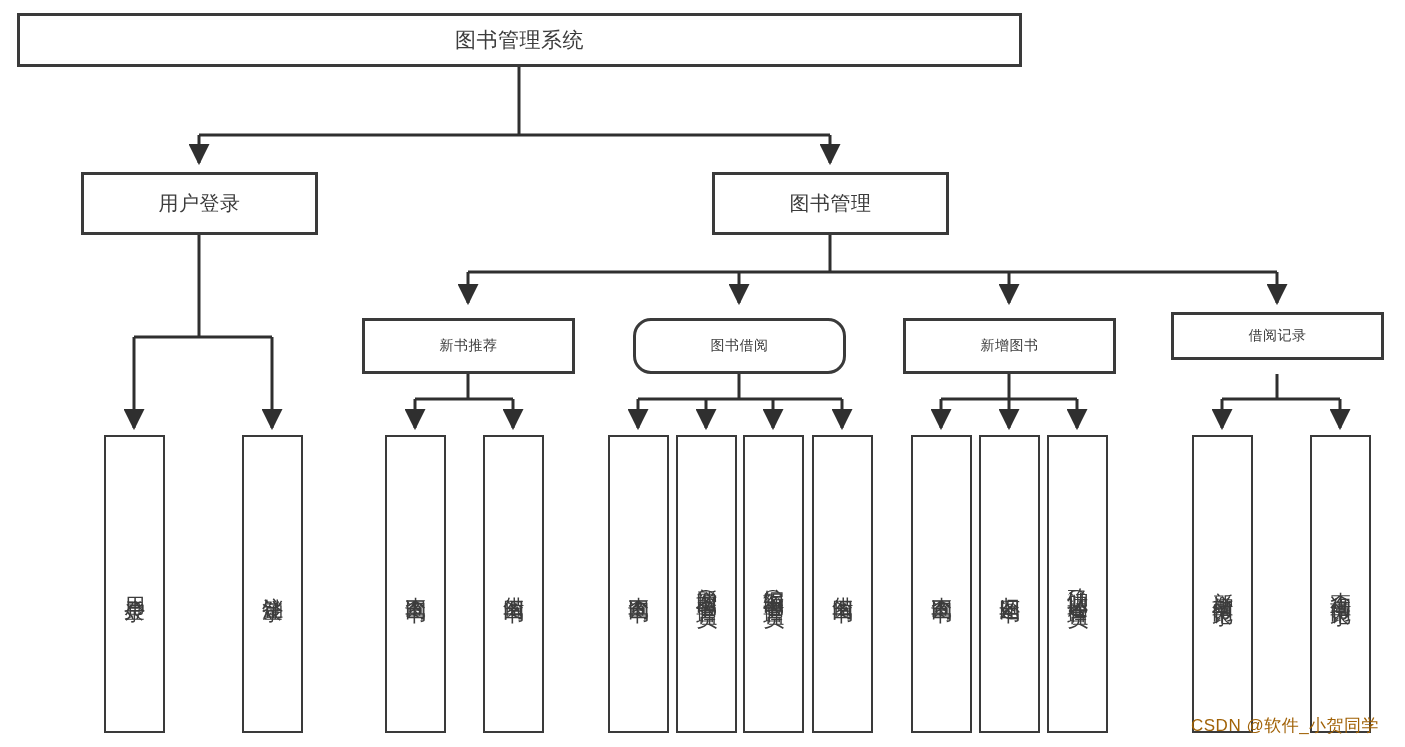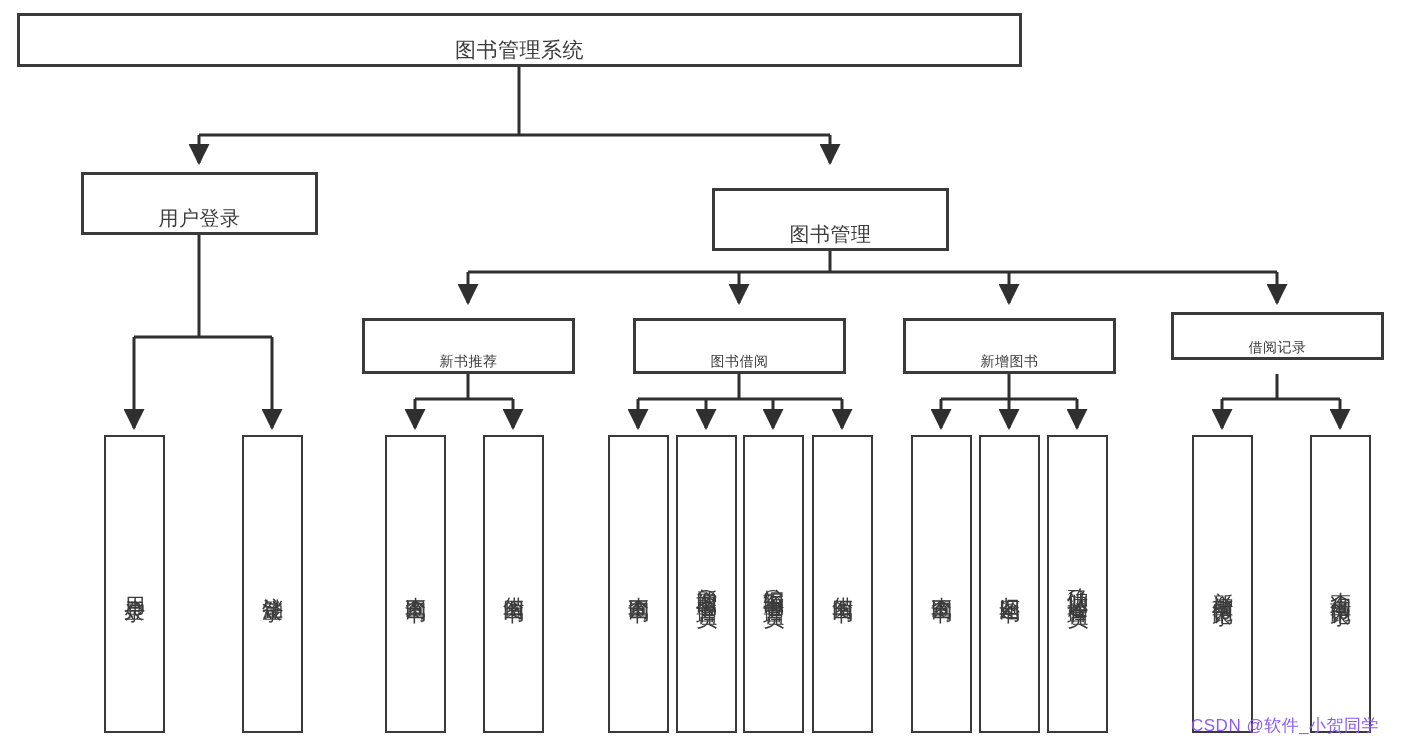--- a/index.html
+++ b/index.html
@@ -24,21 +24,21 @@
     width: 1405px;
     height: 747px;
     pointer-events: none;
   }
   .node {
     position: absolute;
     box-sizing: border-box;
     background: #ffffff;
     border: 2px solid #3a3a3a;
     display: flex;
-    align-items: flex-end;
+    align-items: center;
     justify-content: center;
     overflow: hidden;
   }
   .node.root,
   .node.l1,
   .node.l2 {
     border-width: 3px;
   }
   .node-label {
     color: #3c3c3c;
@@ -60,21 +60,21 @@
     line-height: 1.08;
     letter-spacing: 2px;
     white-space: normal;
     text-align: center;
   }
   .node.leaf.tall .node-label {
     letter-spacing: 3px;
   }
   .watermark {
     position: absolute;
-    color: #8b5cf6;
+    color: #a16207;
     font-size: 17px;
     white-space: nowrap;
     letter-spacing: 0.5px;
   }
 </style>
 </head>
 <body>
 
 <div id="canvas">
 
@@ -128,28 +128,28 @@
     </g>
   </svg>
 
   <div class="node root" style="left:17px; top:13px; width:1005px; height:54px;">
     <span class="node-label">图书管理系统</span>
   </div>
 
   <div class="node l1" style="left:81px; top:172px; width:237px; height:63px;">
     <span class="node-label">用户登录</span>
   </div>
-  <div class="node l1" style="left:712px; top:188px; width:237px; height:63px;">
+  <div class="node l1" style="left:712px; top:172px; width:237px; height:63px;">
     <span class="node-label">图书管理</span>
   </div>
 
   <div class="node l2" style="left:362px; top:318px; width:213px; height:56px;">
     <span class="node-label">新书推荐</span>
   </div>
-  <div class="node l2" style="left:633px; top:318px; width:213px; height:56px;">
+  <div class="node l2" style="left:633px; top:318px; width:213px; height:56px;border-radius:18px;">
     <span class="node-label">图书借阅</span>
   </div>
   <div class="node l2" style="left:903px; top:318px; width:213px; height:56px;">
     <span class="node-label">新增图书</span>
   </div>
   <div class="node l2" style="left:1171px; top:312px; width:213px; height:48px;">
     <span class="node-label">借阅记录</span>
   </div>
 
   <div class="node leaf" style="left:104px; top:435px; width:61px; height:298px;">

